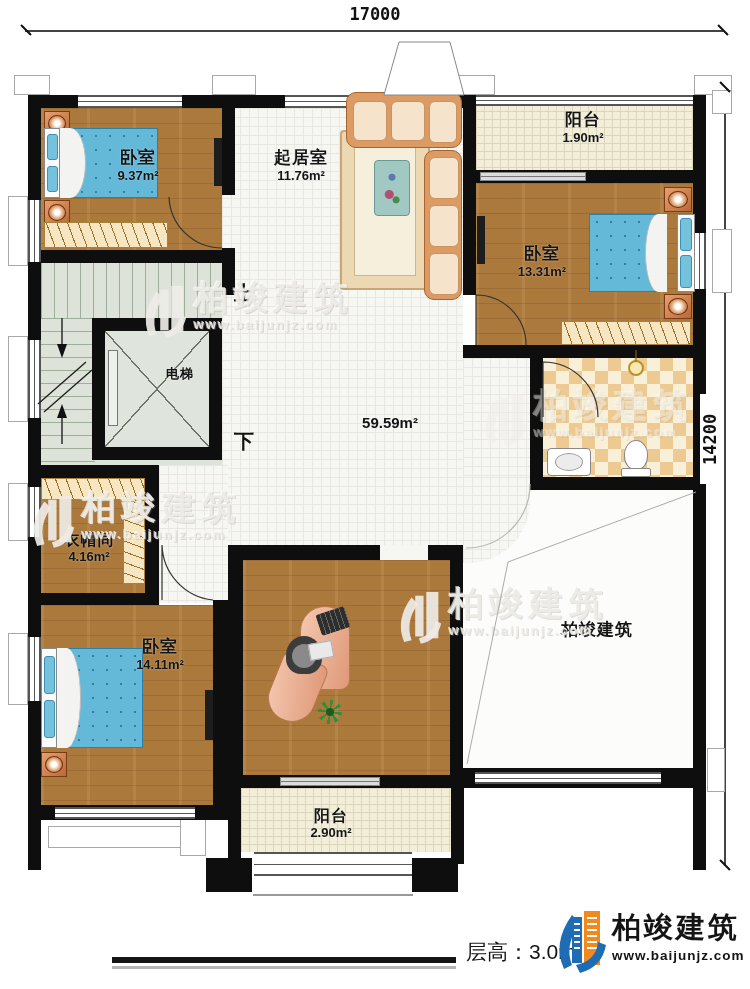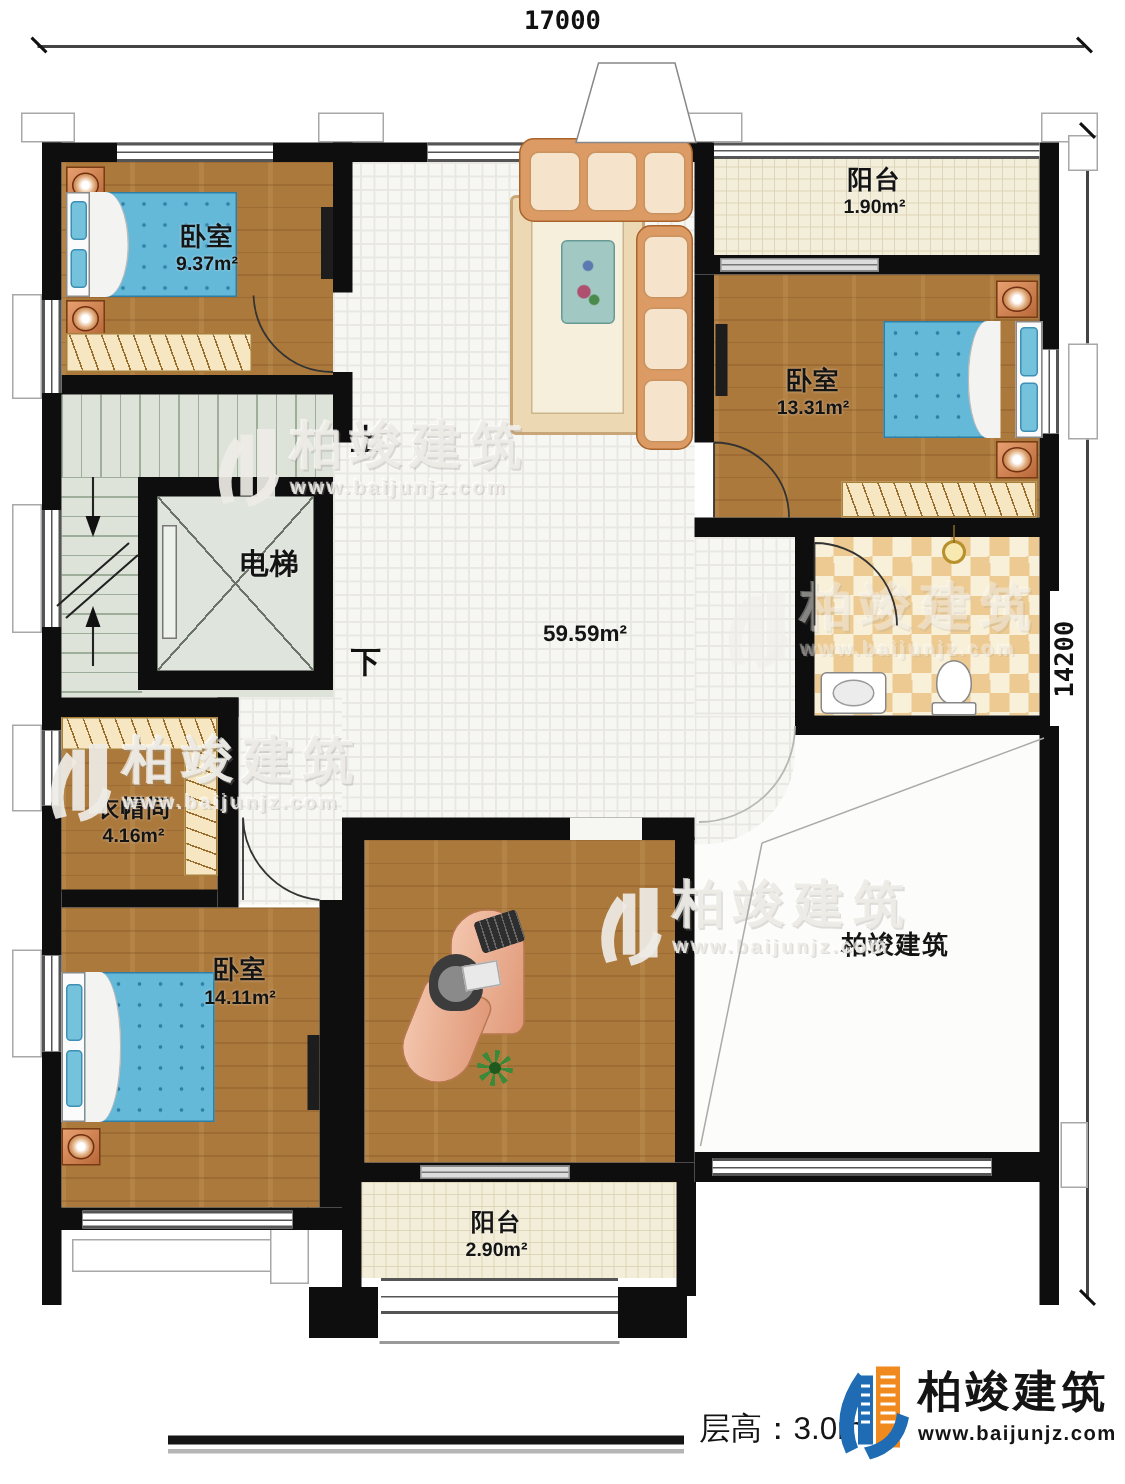--- a/index.html
+++ b/index.html
@@ -242,30 +242,34 @@
     <path d="M508,562 L467,764 M508,562 L696,492" stroke="#aaa" stroke-width="1"></path>
     <path d="M62,318 L62,344 M62,418 L62,444 M38,404 L86,362 M44,412 L92,370" stroke="#222" stroke-width="1.4" fill="none"></path>
     <path d="M57,344 L67,344 L62,358 Z" fill="#111"></path>
     <path d="M57,418 L67,418 L62,404 Z" fill="#111"></path>
   </svg>
 
   <div class="rlabel" style="left:96px;top:148px;width:84px">
     <span class="nm">卧室</span>
     <span class="ar">9.37m²</span>
   </div>
+  <div class="rlabel" style="left:258px;top:148px;width:86px">
+    <span class="nm">起居室</span>
+    <span class="ar">11.76m²</span>
+  </div>
   <div class="rlabel" style="left:540px;top:110px;width:86px">
     <span class="nm">阳台</span>
     <span class="ar">1.90m²</span>
   </div>
   <div class="rlabel" style="left:498px;top:244px;width:88px">
     <span class="nm">卧室</span>
     <span class="ar">13.31m²</span>
   </div>
   <div class="rlabel" style="left:140px;top:366px;width:80px;z-index:30">
-    <span class="nm" style="font-size:19px">电梯</span>
+    <span class="nm" style="font-size:13px">电梯</span>
   </div>
   <div class="rlabel" style="left:348px;top:414px;width:84px">
     <span class="ar" style="font-size:15px">59.59m²</span>
   </div>
   <div class="rlabel" style="left:46px;top:530px;width:86px">
     <span class="nm" style="font-size:16px">衣帽间</span>
     <span class="ar">4.16m²</span>
   </div>
   <div class="rlabel" style="left:118px;top:637px;width:84px">
     <span class="nm">卧室</span>

